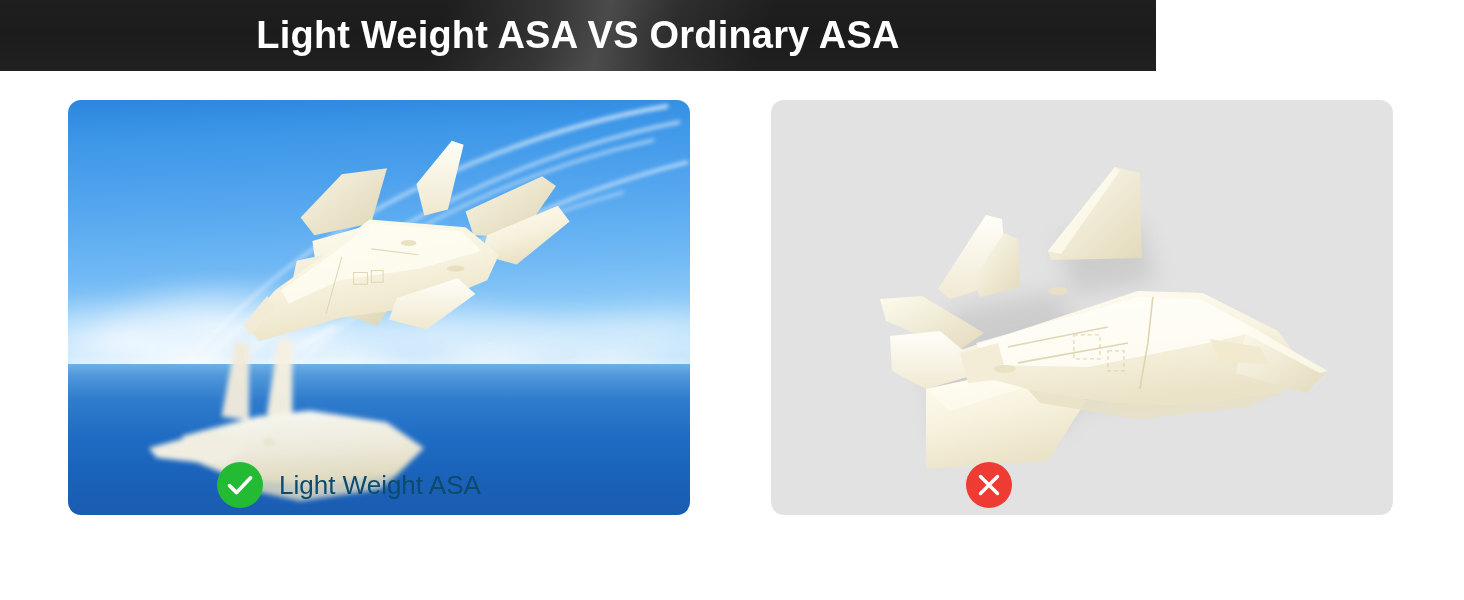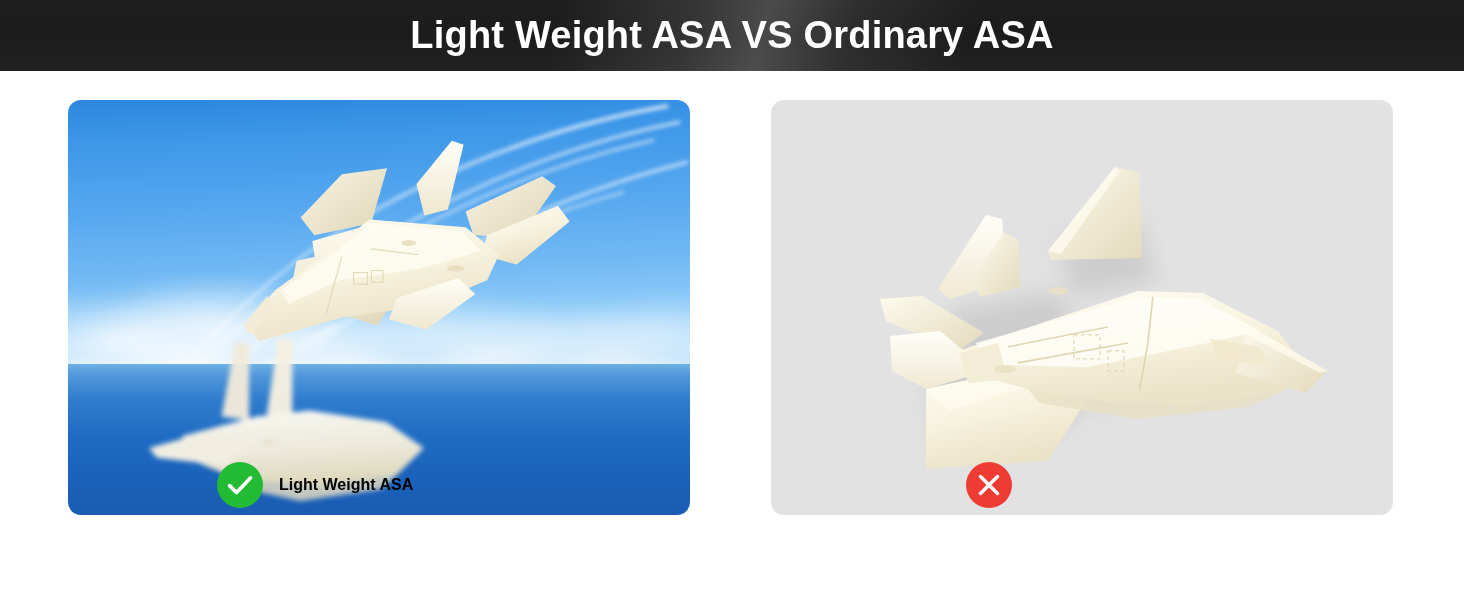--- a/index.html
+++ b/index.html
@@ -13,21 +13,21 @@
     height: 600px;
     overflow: hidden;
     font-family: "Liberation Sans", sans-serif;
     position: relative;
   }
 
   
   .header {
     position: absolute;
     left: 0; top: 0;
-    width: 1464px;
+    width: 1156px;
     height: 71px;
     background:
       linear-gradient(105deg,
         rgba(255,255,255,0) 38%,
         rgba(255,255,255,0.10) 47%,
         rgba(255,255,255,0.20) 52%,
         rgba(255,255,255,0.07) 58%,
         rgba(255,255,255,0) 66%),
       linear-gradient(180deg, #1f1f1f 0%, #1c1c1c 48%, #212121 100%);
     display: flex;
@@ -174,23 +174,23 @@
     height: 46px;
     border-radius: 50%;
     flex: 0 0 46px;
     display: flex;
     align-items: center;
     justify-content: center;
   }
   .badge svg { display: block; }
   .caption-label {
     margin-left: 16px;
-    font-size: 16px;
-    font-weight: bold;
-    color: #000000;
+    font-size: 26px;
+    font-weight: normal;
+    color: #0c4a6e;
     line-height: 1;
     white-space: nowrap;
   }
 </style>
 </head>
 <body>
 
 <div class="header">
   <div class="header-title">Light Weight ASA VS Ordinary ASA</div>
 </div>

